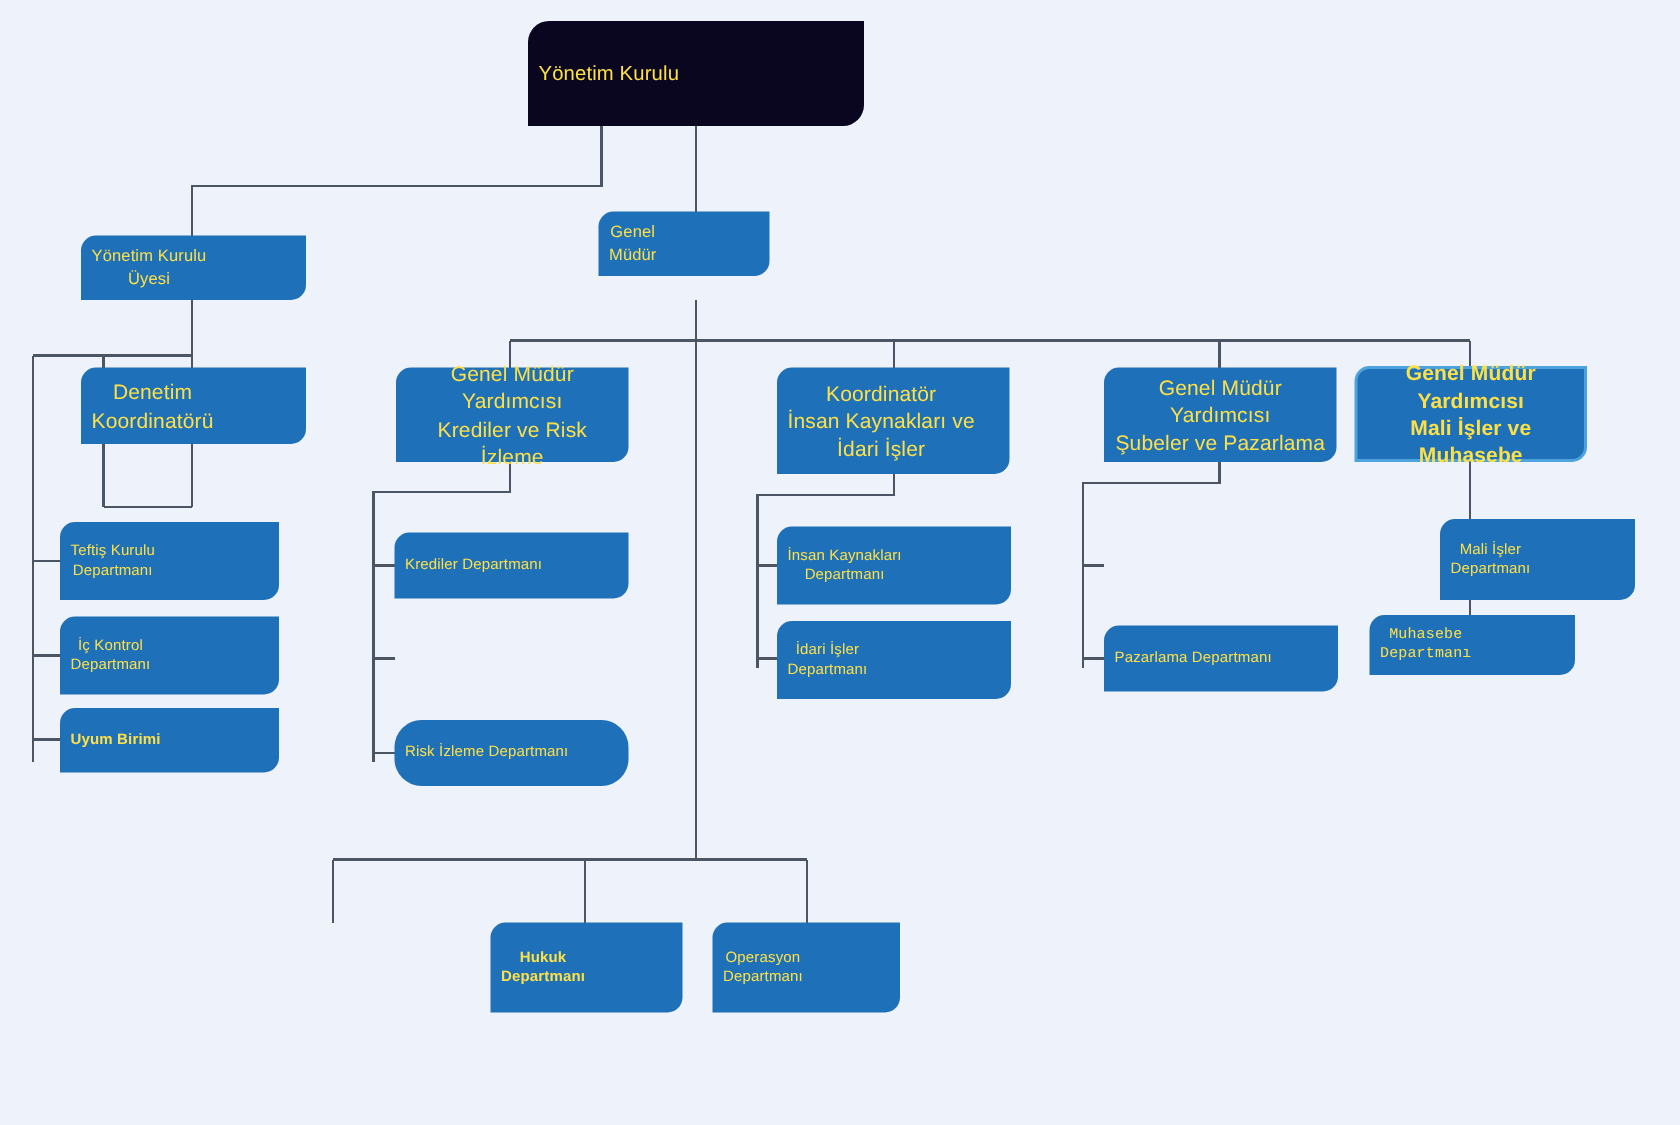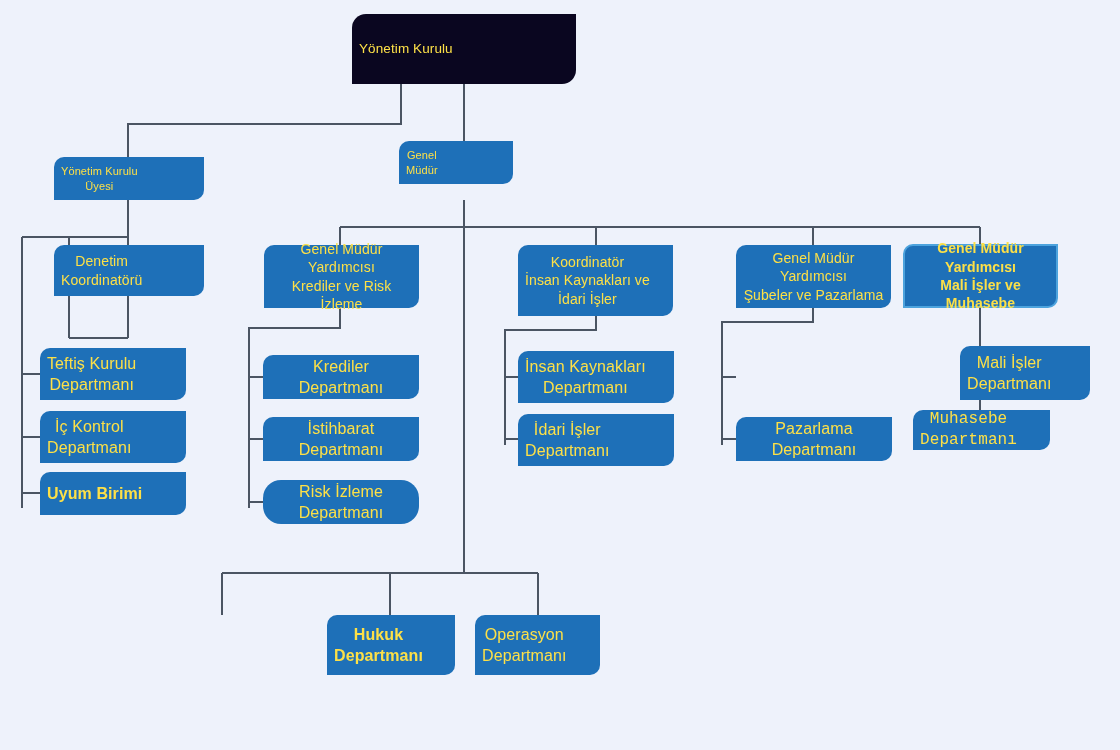--- a/index.html
+++ b/index.html
@@ -37,21 +37,21 @@
     letter-spacing: .1px;
     z-index: 2;
   }
   .node.root {
     background: #0a0620;
     border-radius: 14px 0 14px 0;
     font-size: 13.5px;
   }
   .node.lvl1 { font-size: 11px; }
   .node.lvl2 { font-size: 14px; }
-  .node.lvl3 { font-size: 16px; }
+  .node.lvl3 { font-size: 10px; }
   .node.bold { font-weight: bold; }
   .node.selected {
     border: 2px solid #4da3dd;
     border-radius: 10px 0 10px 0;
   }
   .node span { display: block; white-space: pre-line; }
 </style>
 </head>
 <body>
 
@@ -157,23 +157,20 @@
   </div>
 
   <div class="node lvl3" style="left:263px; top:355px; width:156px; height:44px;">
     <span>Krediler Departmanı</span>
   </div>
 
   <div class="node lvl3 bold" style="left:40px; top:472px; width:146px; height:43px;">
     <span>Uyum Birimi</span>
   </div>
 
-  <div class="node lvl3" style="left:263px; top:417px; width:156px; height:44px;">
-    <span>İstihbarat Departmanı</span>
-  </div>
 
   <div class="node lvl3" style="left:263px; top:480px; width:156px; height:44px;border-radius:18px;">
     <span>Risk İzleme Departmanı</span>
   </div>
 
   <div class="node lvl3" style="left:518px; top:351px; width:156px; height:52px;">
     <span>İnsan Kaynakları
 Departmanı</span>
   </div>
 

